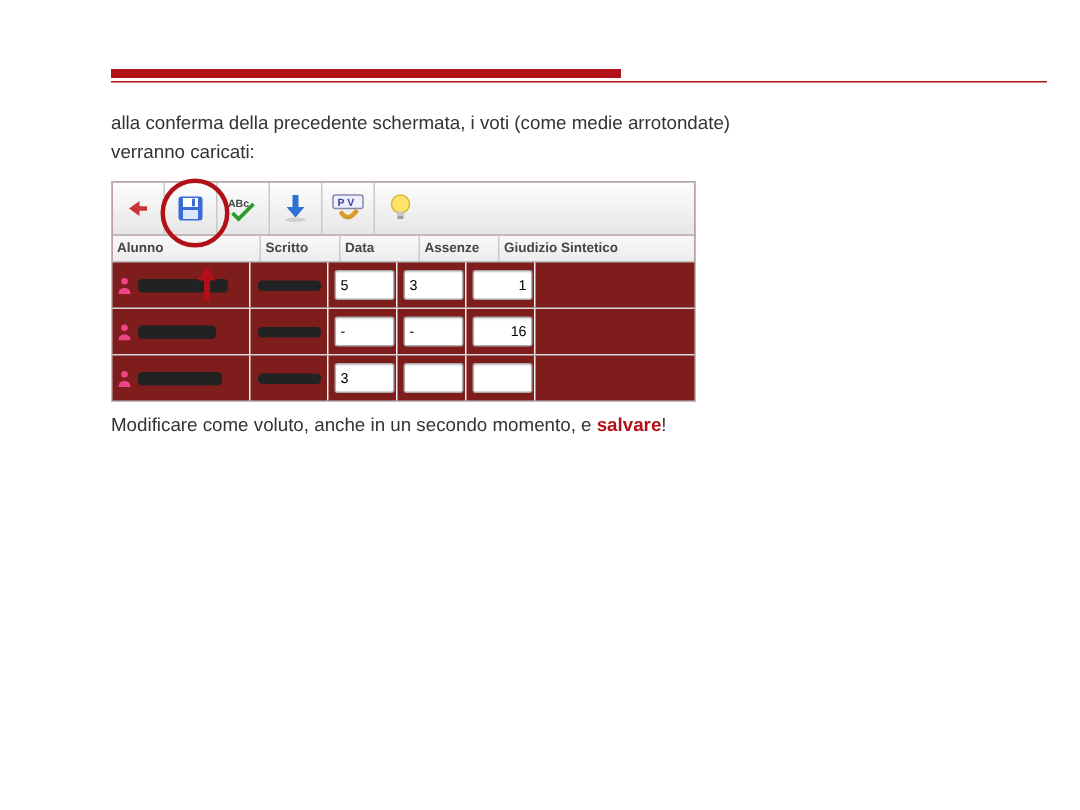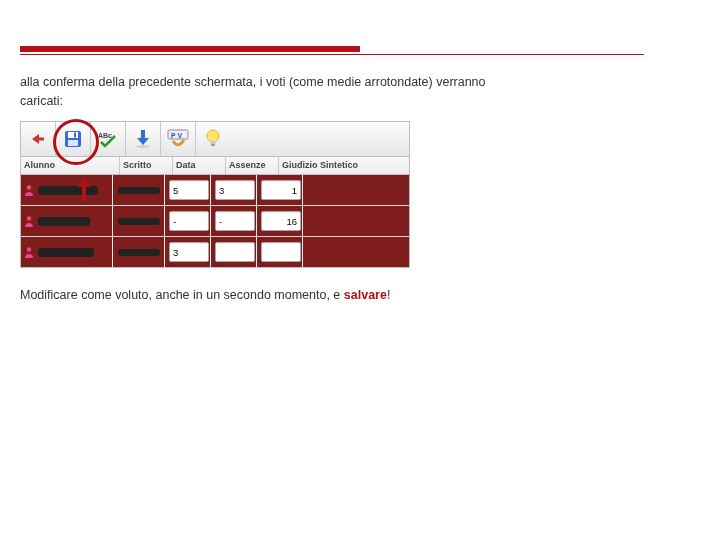--- a/index.html
+++ b/index.html
@@ -1,16 +1,16 @@
 <!DOCTYPE html>
 <html><head>
 <meta charset="utf-8">
 <style>
   html,body{margin:0;padding:0;background:#fff;font-family:Verdana,Arial,sans-serif;font-size:12.5px;color:#3a3a3a}
-  .page{width:576px;height:540px;position:relative;box-sizing:border-box;padding:46px 48px 0 20px}
+  .page{width:576px;height:540px;position:relative;box-sizing:border-box;padding:46px 48px 0 74px}
   .accent-bar{height:6px;background:#b21117;width:340px;margin-bottom:2px}
   .accent-line{height:1px;background:#b21117;width:624px;margin-bottom:18px}
   .intro{line-height:1.5;margin-bottom:10px;color:#333}
   
   .shot{width:390px;background:#7f1d1d}
   .toolbar{display:flex;align-items:stretch;height:34px;border:1px solid #bdbdbd;background:linear-gradient(#fdfdfd,#e6e6e6)}
   .tbtn{width:34px;display:flex;align-items:center;justify-content:center;border-right:1px solid #c9c9c9;position:relative}
   .tbtn:last-child{border-right:none}
   .ring{position:absolute;top:-3px;left:-3px;width:40px;height:40px;border:3px solid #b01016;border-radius:50%;pointer-events:none}
   svg{display:block}
@@ -27,21 +27,21 @@
   .cell-dn{width:52px;justify-content:center}
   .cell-sc{width:46px}
   .cell-or{width:46px}
   .cell-as{width:46px}
   .cell-gi{flex:1}
   .inp{width:32px;height:18px;border:1px solid #aaa;border-radius:2px;background:#fff;margin-left:4px;padding:0 3px;font-size:9.5px;text-align:left;box-shadow:inset 0 1px 1px rgba(0,0,0,.08)}
   .smudge{display:inline-block;height:7px;border-radius:3px;background:#222}
   .smudge.b{height:9px}
   .person-icon{width:12px;height:12px;display:flex;align-items:center;justify-content:center}
   .arrow-up{position:absolute;left:56px;top:2px;color:#b01016}
-  .outro{margin-top:18px;line-height:1.5;color:#333}
+  .outro{margin-top:6px;line-height:1.5;color:#333}
   .outro .salvare{color:#b21117;font-weight:bold}
 </style>
 </head>
 <body>
 
 <div class="page">
   <div class="accent-bar"></div>
   <div class="accent-line"></div>
 
   <div class="intro">alla conferma della precedente schermata, i voti (come medie arrotondate) verranno caricati:</div>

